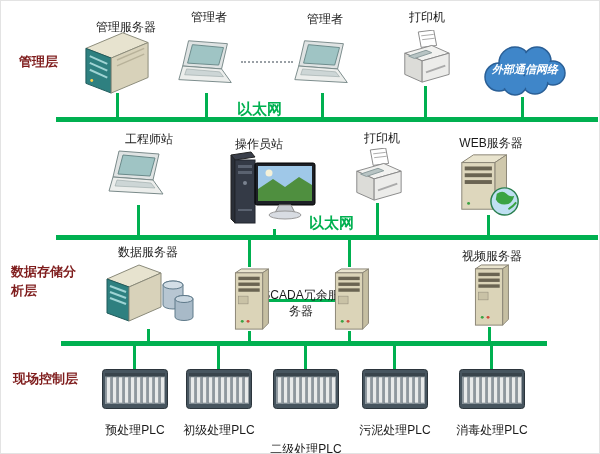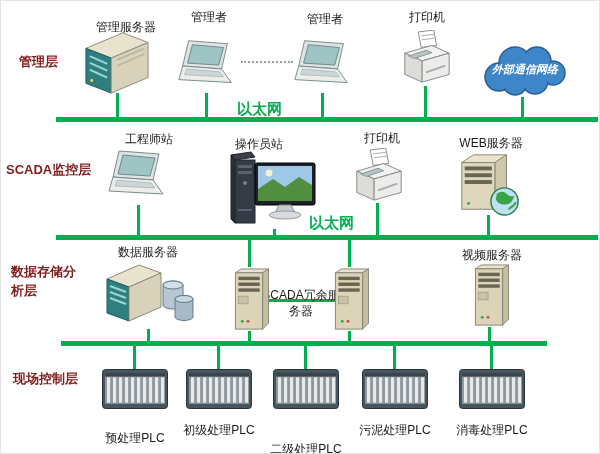--- a/index.html
+++ b/index.html
@@ -148,21 +148,20 @@
           <rect x="58.5" y="8" width="4.2" height="26"></rect>
       </g>
       <rect x="3" y="4" width="60" height="3.5" fill="#39444c"></rect>
     </symbol>
   </defs>
 </svg>
 
 <div class="canvas">
 
   <div class="layer-lbl" style="left:18px; top:52px;">管理层</div>
-  <div class="layer-lbl" style="left:5px; top:160px;">SCADA监控层</div>
   <div class="layer-lbl wrap" style="left:10px; top:262px; width:66px;">数据存储分析层</div>
   <div class="layer-lbl" style="left:12px; top:370px;font-family:Liberation Mono, monospace;">现场控制层</div>
 
   <div class="eth-lbl" style="left:236px; top:99px;">以太网</div>
   <div class="eth-lbl" style="left:308px; top:213px;">以太网</div>
 
   <div class="bus" style="left:55px; top:116px; width:542px;"></div>
   <div class="bus" style="left:55px; top:234px; width:542px;"></div>
   <div class="bus" style="left:60px; top:340px; width:486px;"></div>
 
@@ -267,21 +266,21 @@
     <svg viewBox="0 0 46 68">
         <use href="#sym-tower"></use>
       </svg>
   </div>
   <div class="icon" style="left:326px; top:266px; width:46px; height:66px;">
     <svg viewBox="0 0 46 68">
         <use href="#sym-tower"></use>
       </svg>
   </div>
 
-  <div class="lbl" style="left:458px; top:247px; width:66px;font-family:Liberation Mono, monospace;">视频服务器</div>
+  <div class="lbl" style="left:458px; top:247px; width:66px;">视频服务器</div>
   <div class="icon" style="left:466px; top:262px; width:46px; height:66px;">
     <svg viewBox="0 0 46 68">
         <use href="#sym-tower"></use>
       </svg>
   </div>
 
   <div class="icon" style="left:101px; top:368px; width:66px; height:40px;">
     <svg viewBox="0 0 66 40">
         <use href="#sym-plc"></use>
       </svg>
@@ -300,19 +299,19 @@
     <svg viewBox="0 0 66 40">
         <use href="#sym-plc"></use>
       </svg>
   </div>
   <div class="icon" style="left:458px; top:368px; width:66px; height:40px;">
     <svg viewBox="0 0 66 40">
         <use href="#sym-plc"></use>
       </svg>
   </div>
 
-  <div class="lbl" style="left:97px;  top:421px; width:74px;margin-top:8px;">预处理PLC</div>
+  <div class="lbl" style="left:97px;  top:421px; width:74px;">预处理PLC</div>
   <div class="lbl" style="left:181px; top:421px; width:74px;">初级处理PLC</div>
   <div class="lbl" style="left:268px; top:421px; width:74px;margin-top:19px;">二级处理PLC</div>
   <div class="lbl" style="left:357px; top:421px; width:74px;">污泥处理PLC</div>
   <div class="lbl" style="left:454px; top:421px; width:74px;">消毒处理PLC</div>
 
 </div>
 
 </body></html>

